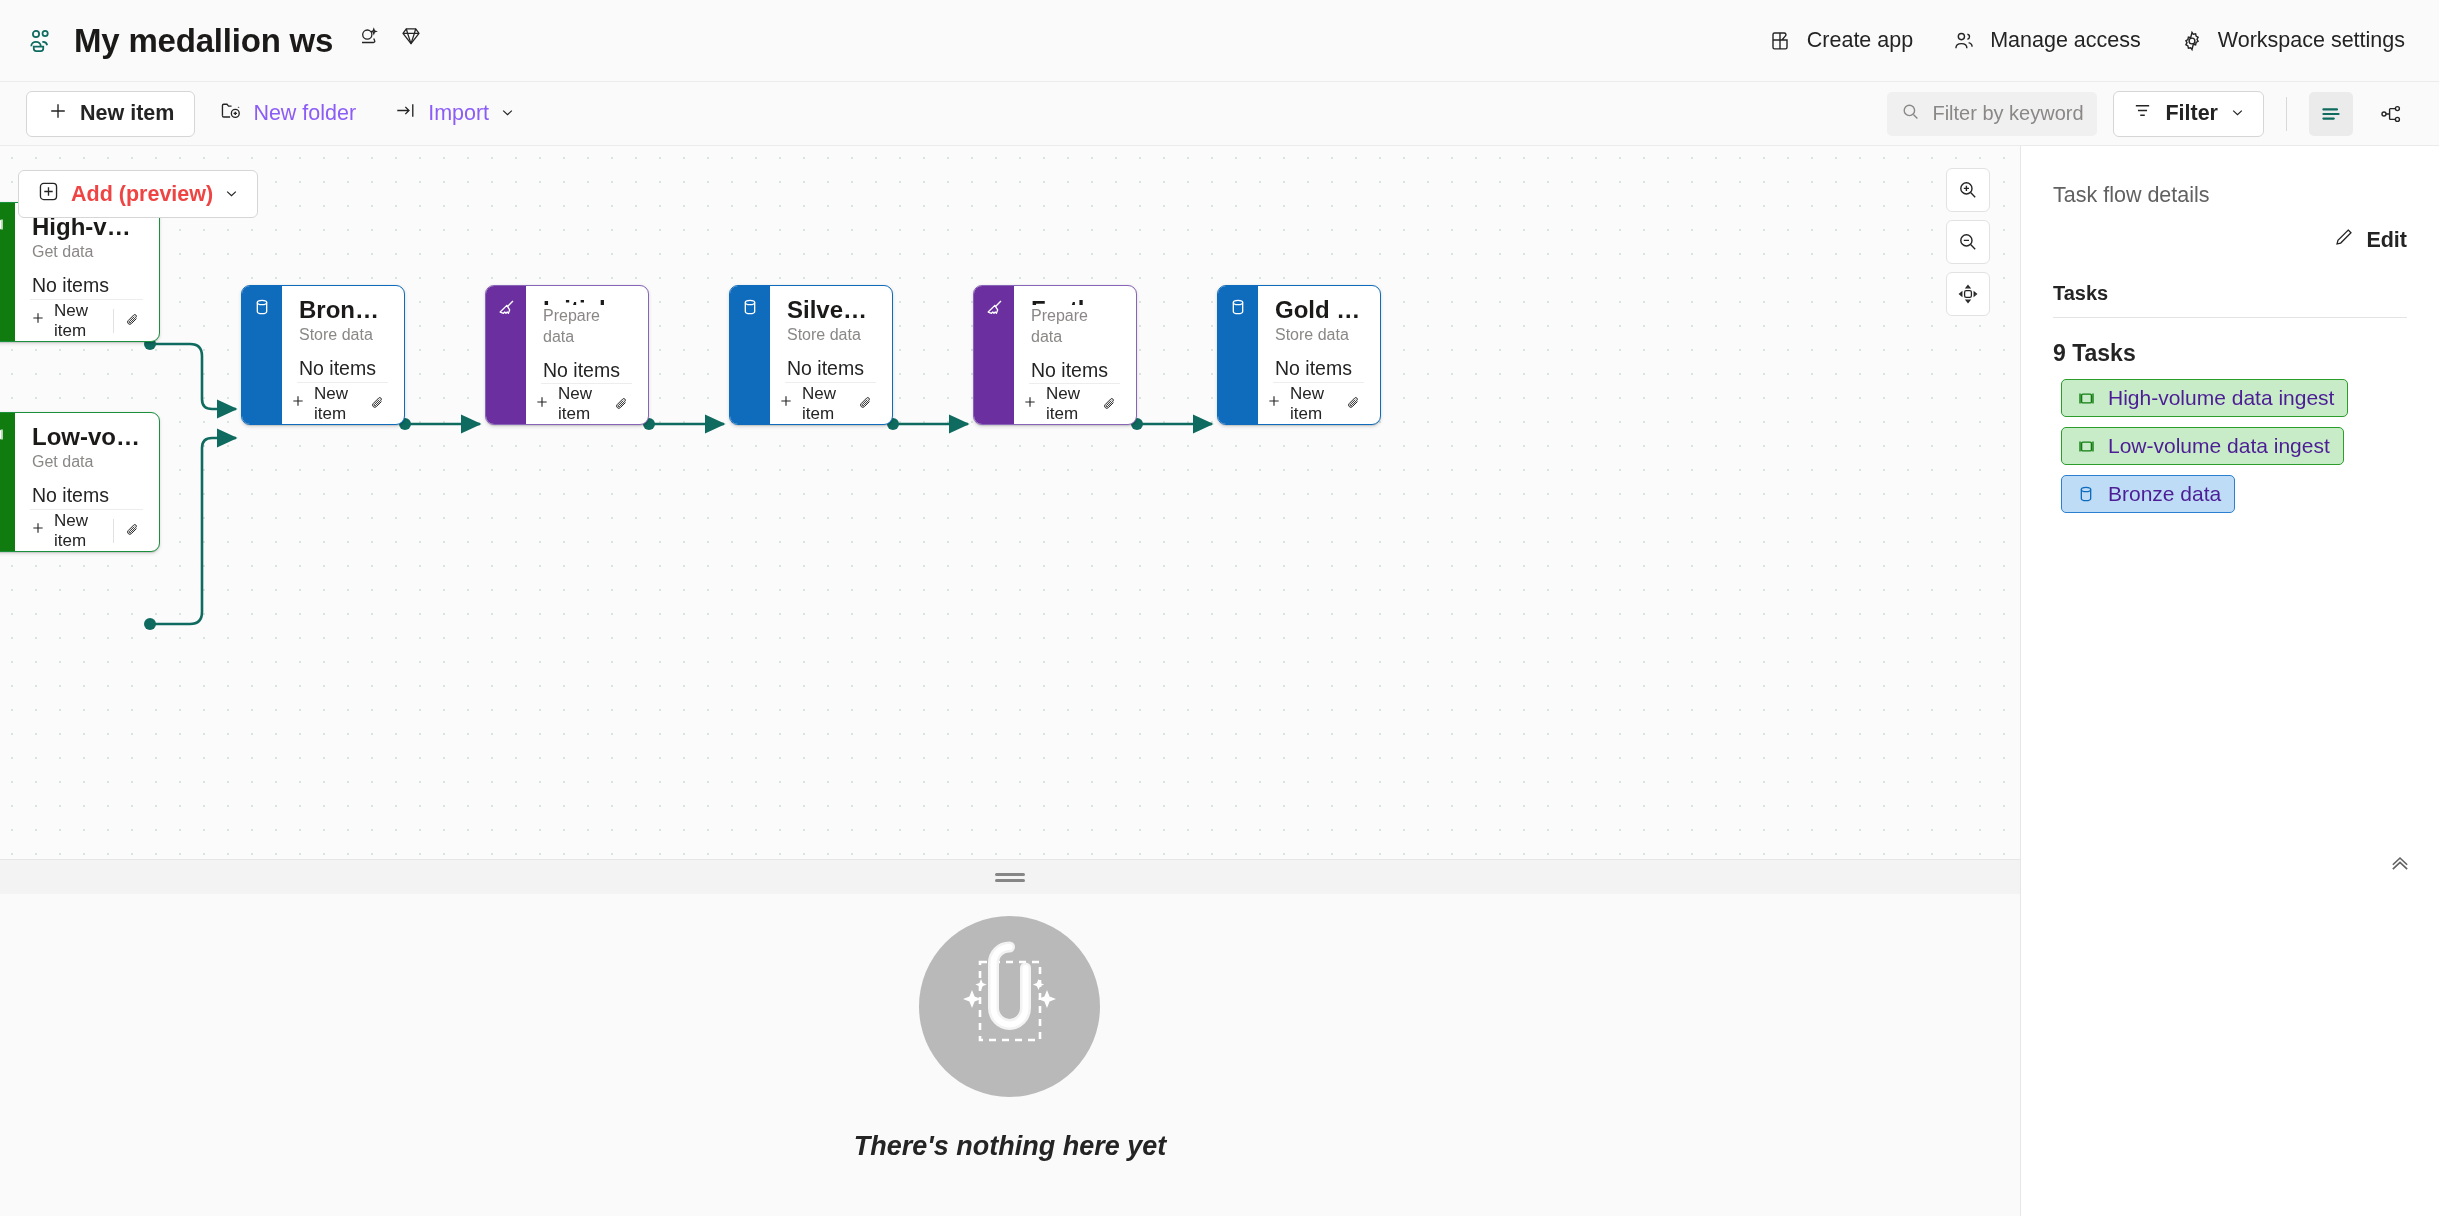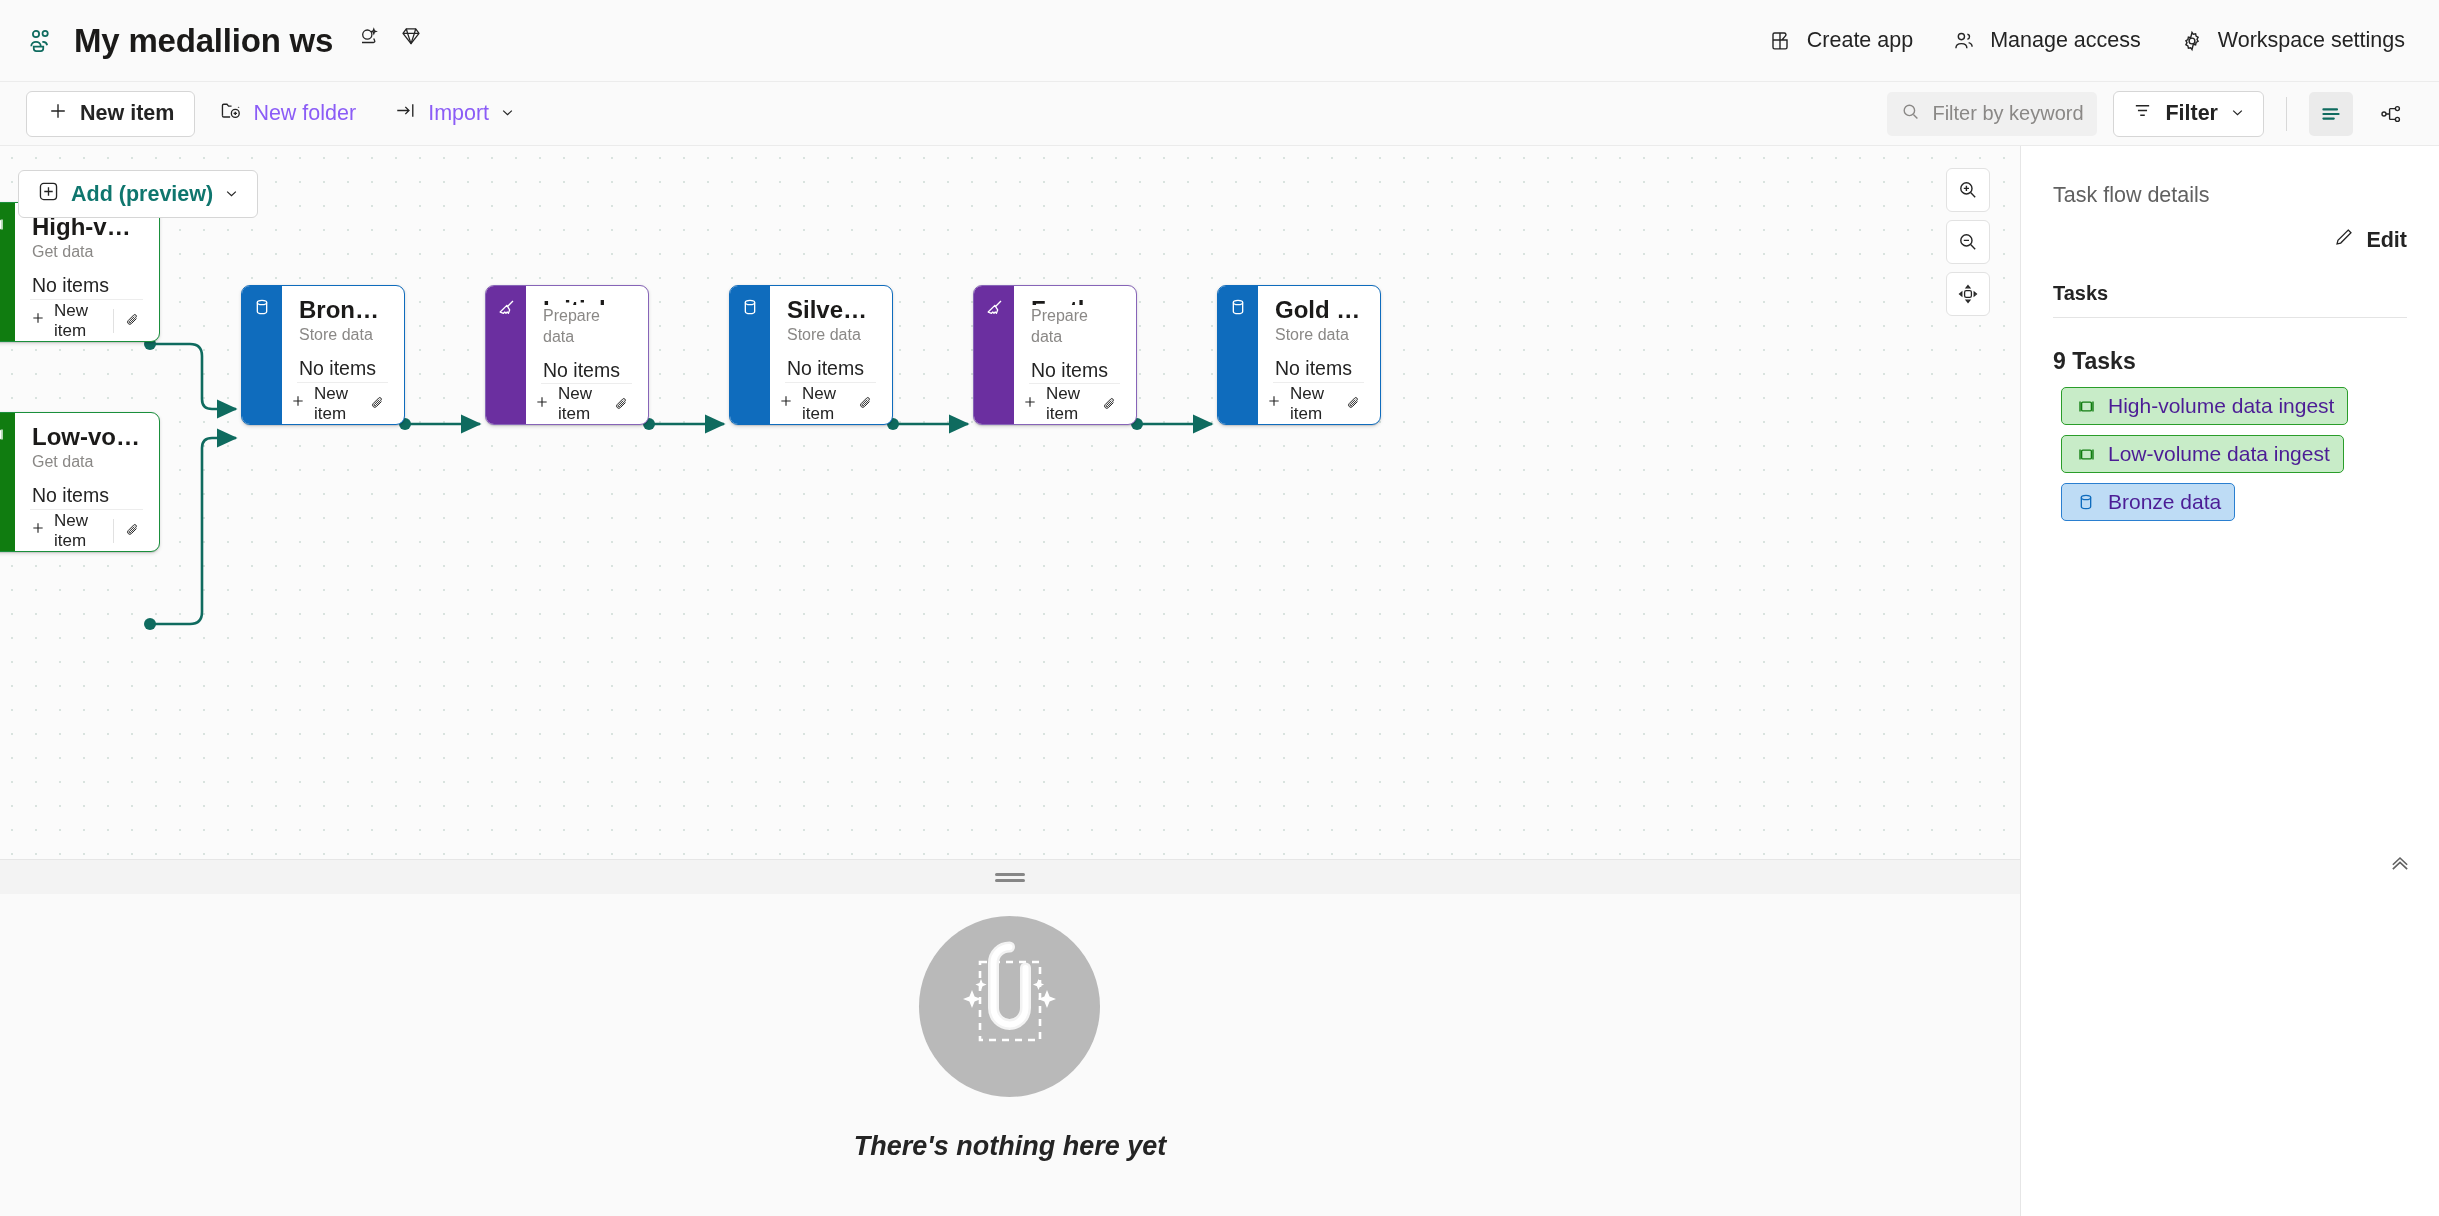--- a/index.html
+++ b/index.html
@@ -91,21 +91,21 @@
     background-color: #fbfbfb;
     background-image: radial-gradient(circle, #d9e3df 1.1px, transparent 1.1px);
     background-size: 24px 24px;
     overflow: hidden;
   }
   .btn-add {
     position: absolute; left: 18px; top: 24px; z-index: 8;
     display: flex; align-items: center; gap: 11px;
     height: 48px; padding: 0 18px;
     background: #ffffff; border: 1px solid #d6d6d6; border-radius: 6px;
-    cursor: pointer; font-size: 21.5px; font-weight: 600; color: #0f766e;
+    cursor: pointer; font-size: 21.5px; font-weight: 600; color: #ef4444;
   }
   .zoom-ctrls { position: absolute; right: 30px; top: 22px; z-index: 8; display: flex; flex-direction: column; gap: 8px; }
   .zoom-btn {
     width: 44px; height: 44px; background: #ffffff;
     border: 1px solid #e2e2e2; border-radius: 6px;
     display: flex; align-items: center; justify-content: center; cursor: pointer;
   }
 
   svg.edges { position: absolute; inset: 0; width: 100%; height: 100%; z-index: 1; pointer-events: none; }
 
@@ -175,21 +175,21 @@
   }
   .rp-head { display: flex; align-items: flex-start; justify-content: space-between; }
   .rp-title { font-size: 31px; font-weight: 600; color: #1b1a19; letter-spacing: -0.2px; }
   .rp-trash { width: 30px; height: 30px; display: flex; align-items: center; justify-content: center; cursor: pointer; margin-top: 6px; }
   .rp-sub { font-size: 21.5px; color: #616161; margin-top: 9px; }
   .rp-desc { font-size: 21.5px; color: #242424; line-height: 1.42; margin-top: 16px; }
   .rp-edit { display: flex; align-items: center; justify-content: flex-end; gap: 11px; margin-top: 18px; cursor: pointer; }
   .rp-edit span { font-size: 21.5px; font-weight: 600; color: #242424; }
   .rp-section-label { font-size: 20px; font-weight: 600; color: #242424; margin-top: 28px; }
   .rp-hr { height: 1px; background: #e4e4e4; margin-top: 12px; }
-  .rp-count { font-size: 23px; font-weight: 600; color: #242424; margin-top: 30px; }
+  .rp-count { font-size: 23px; font-weight: 600; color: #242424; margin-top: 22px; }
   .chips { display: flex; flex-direction: column; gap: 10px; margin-top: 12px; padding-left: 8px; }
   .chip {
     display: inline-flex; align-items: center; gap: 11px;
     align-self: flex-start; max-width: 100%;
     height: 38px; padding: 0 13px; border-radius: 5px;
     font-size: 21px; color: #4c1d95; cursor: pointer; white-space: nowrap;
   }
   .chip.green { background: #c8ecc8; border: 1px solid #2a9d2a; }
   .chip.blue  { background: #bedcf5; border: 1px solid #2a7fd0; }
   .chip-ico { width: 22px; height: 22px; display: flex; align-items: center; justify-content: center; flex: 0 0 22px; }

